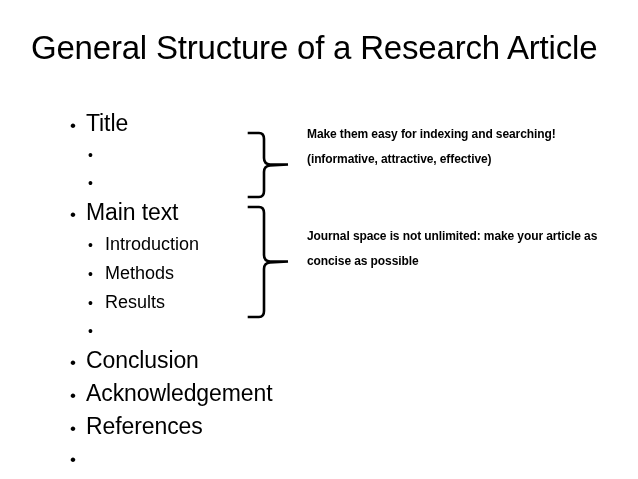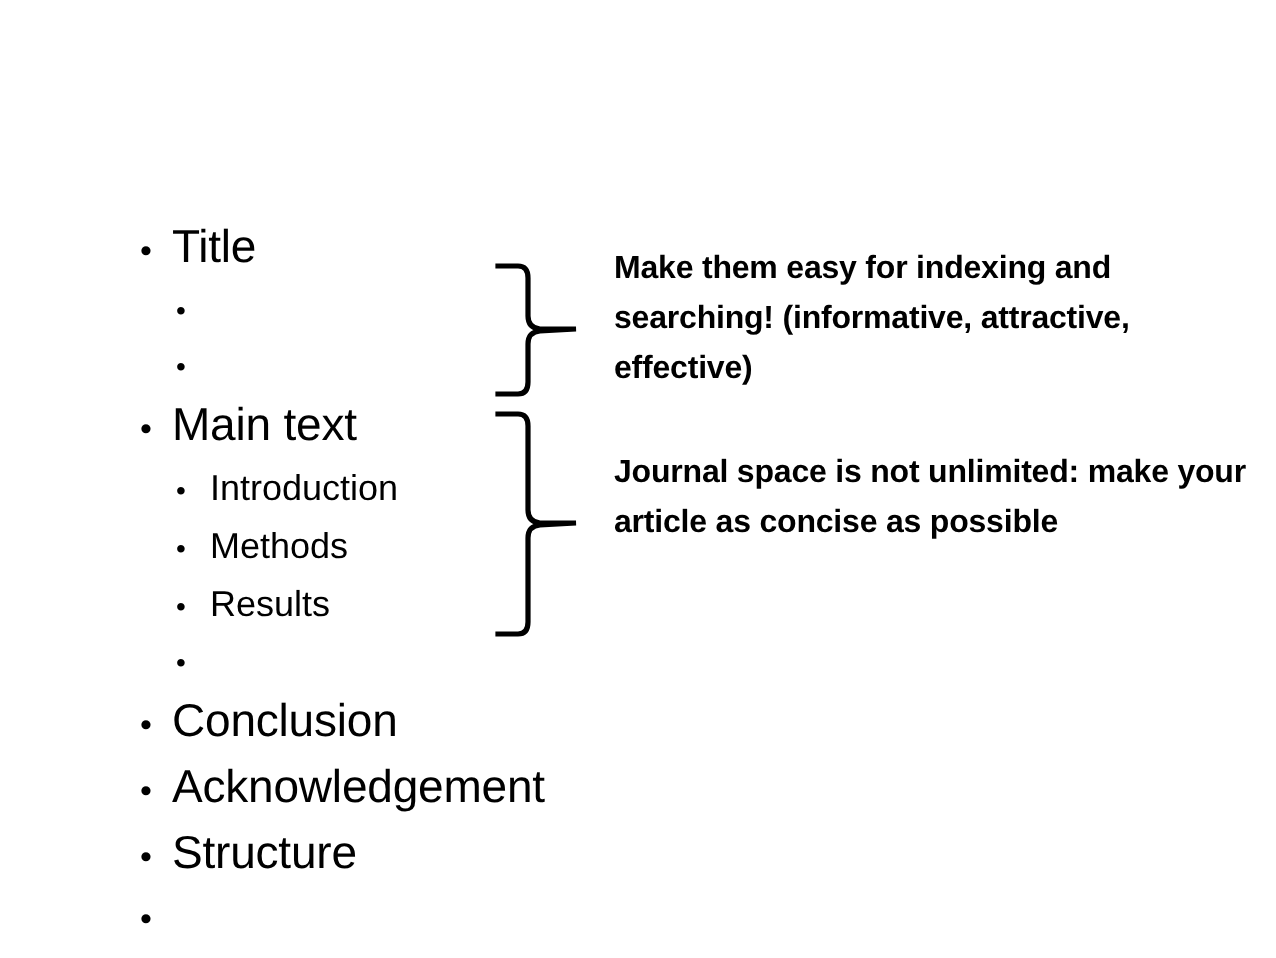--- a/index.html
+++ b/index.html
@@ -85,34 +85,35 @@
   .brace {
     position: absolute;
   }
   .brace svg {
     display: block;
   }
 
   
   .note {
     position: absolute;
-    font-size: 16px;
+    font-size: 12px;
     line-height: 25px;
     font-weight: bold;
     color: #000000;
     letter-spacing: -0.1px;
   }
   #note-1 { left: 307px; top: 122px; width: 322px; }
   #note-2 { left: 307px; top: 224px; width: 322px; }
 </style>
 </head>
 <body>
 
 <div id="slide">
 
+  <div id="slide-title">General Structure of a Research Article</div>
 
   <div id="outline">
 
     <div class="bullet-row lvl1">
       <span class="marker">•</span>
       <span class="label">Title</span>
     </div>
 
     <div class="bullet-row lvl2">
       <span class="marker">•</span>
@@ -151,21 +152,21 @@
       <span class="label">Conclusion</span>
     </div>
 
     <div class="bullet-row lvl1">
       <span class="marker">•</span>
       <span class="label">Acknowledgement</span>
     </div>
 
     <div class="bullet-row lvl1">
       <span class="marker">•</span>
-      <span class="label">Structure</span>
+      <span class="label">References</span>
     </div>
 
     <div class="bullet-row lvl1">
       <span class="marker">•</span>
     </div>
 
   </div>
 
   <div class="brace" style="left:246px; top:130px;">
     <svg width="46" height="70" viewBox="0 0 46 70" aria-hidden="true">

